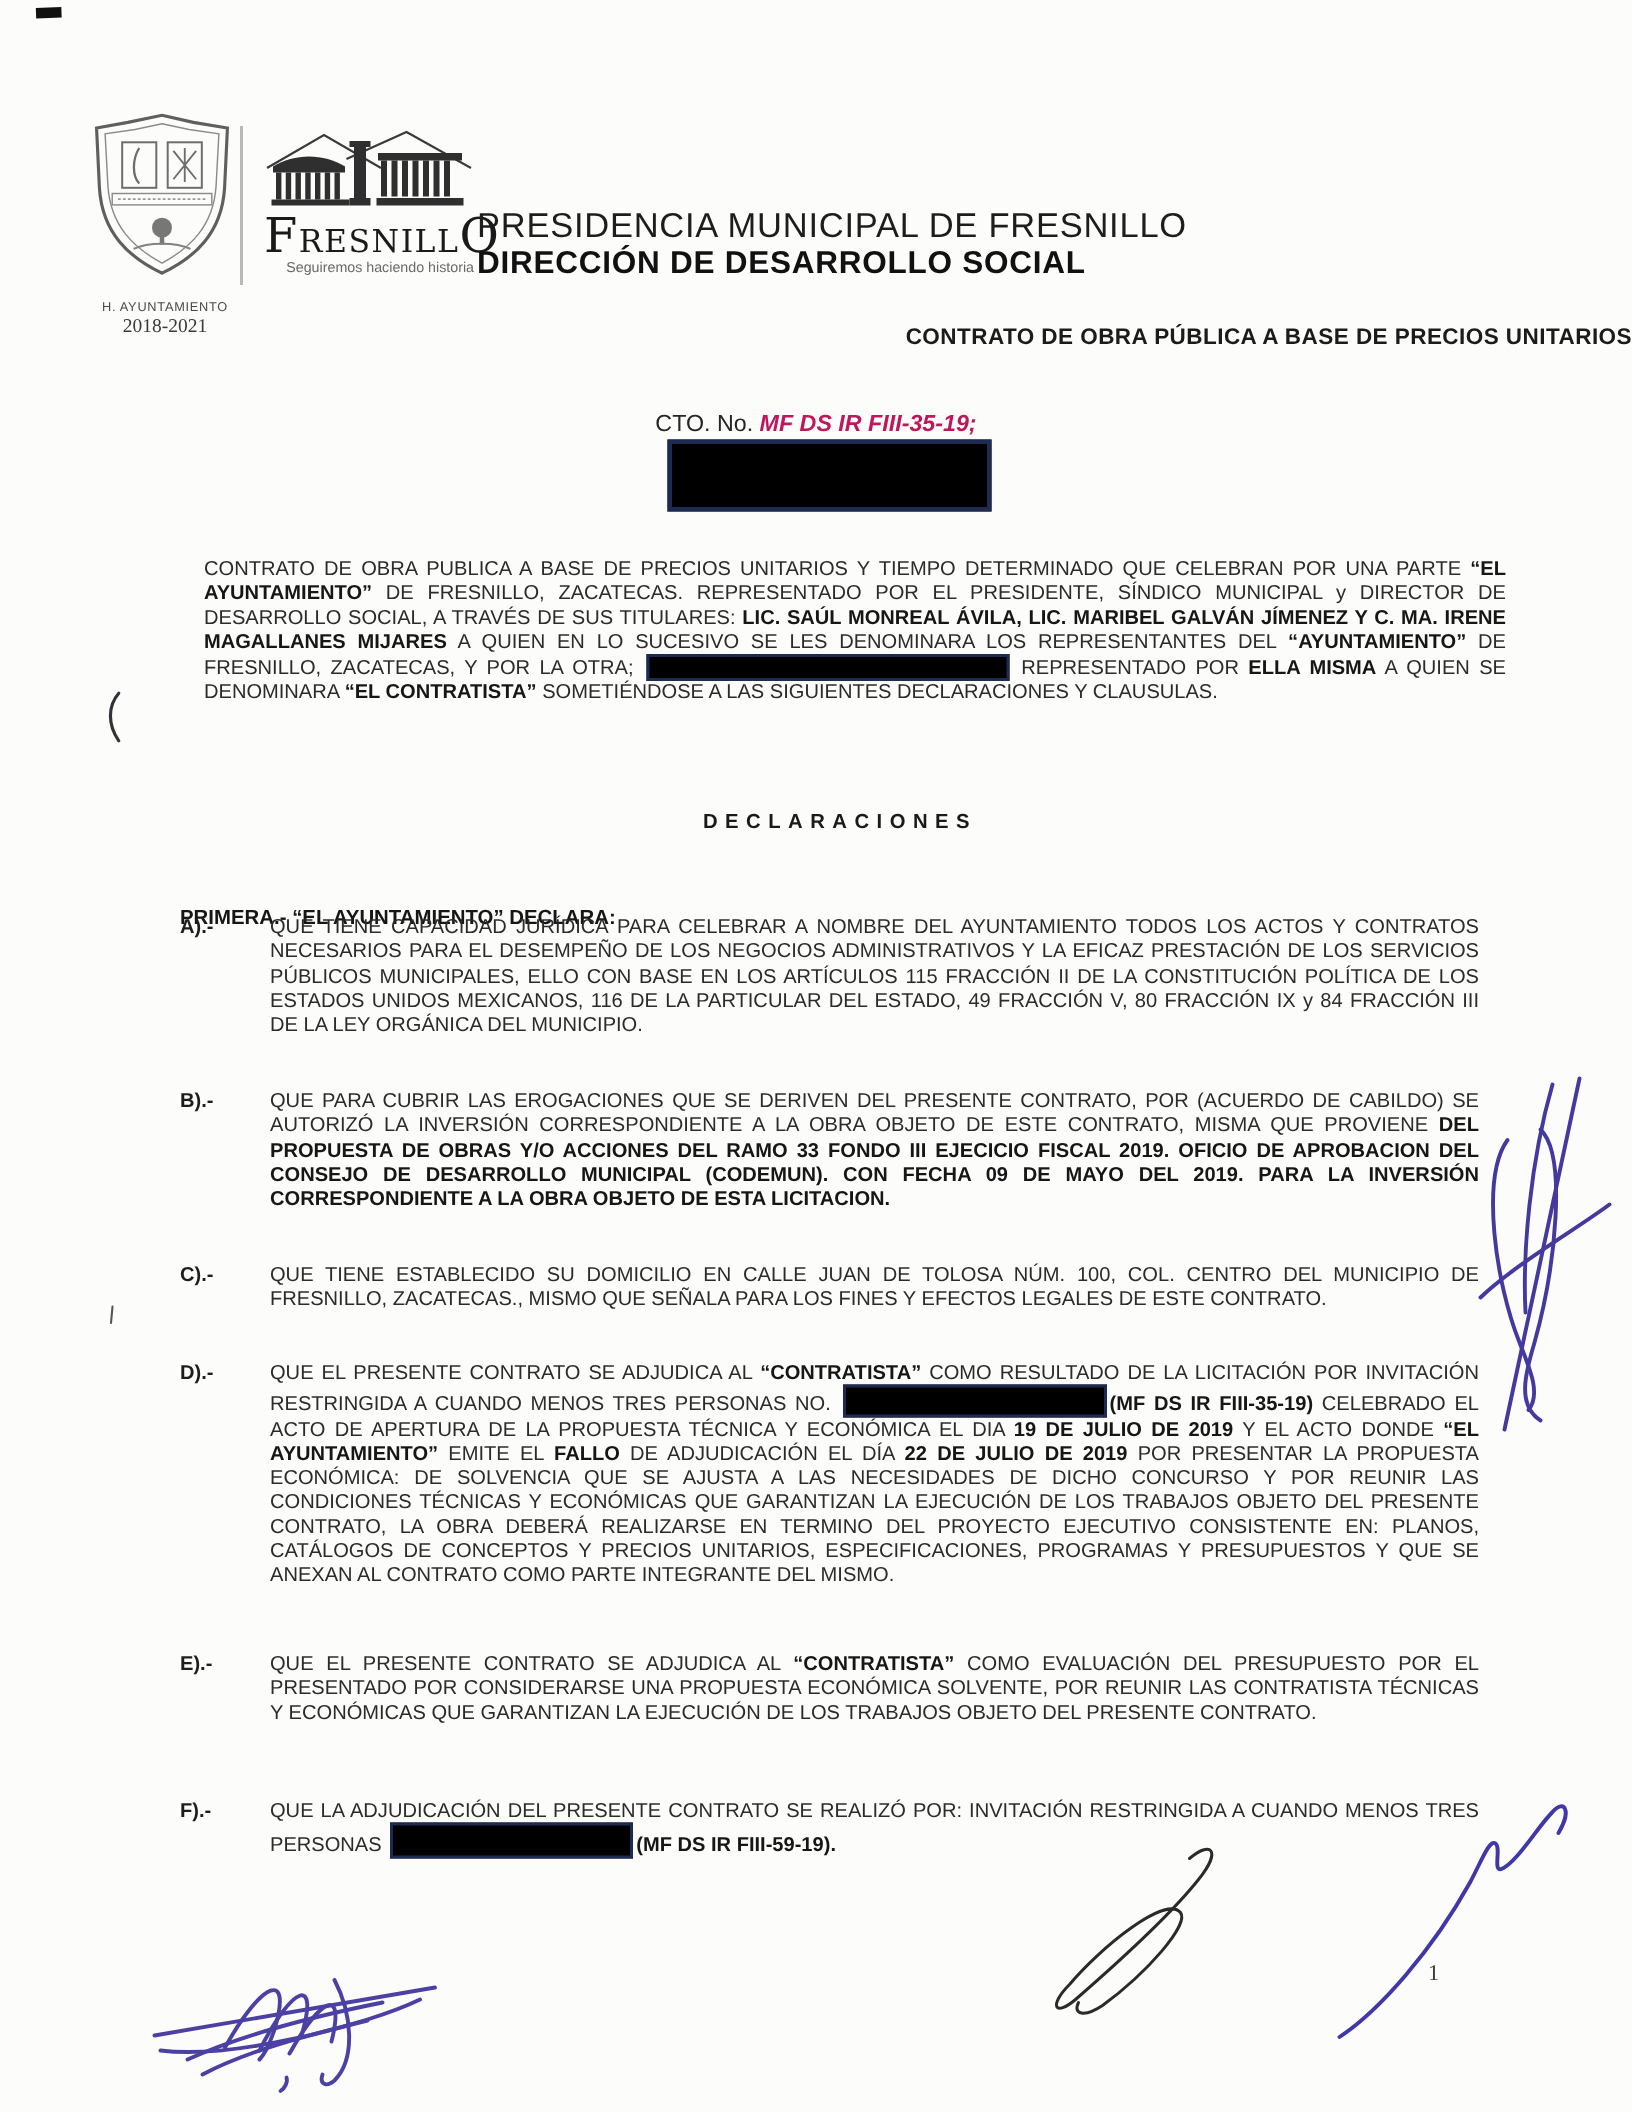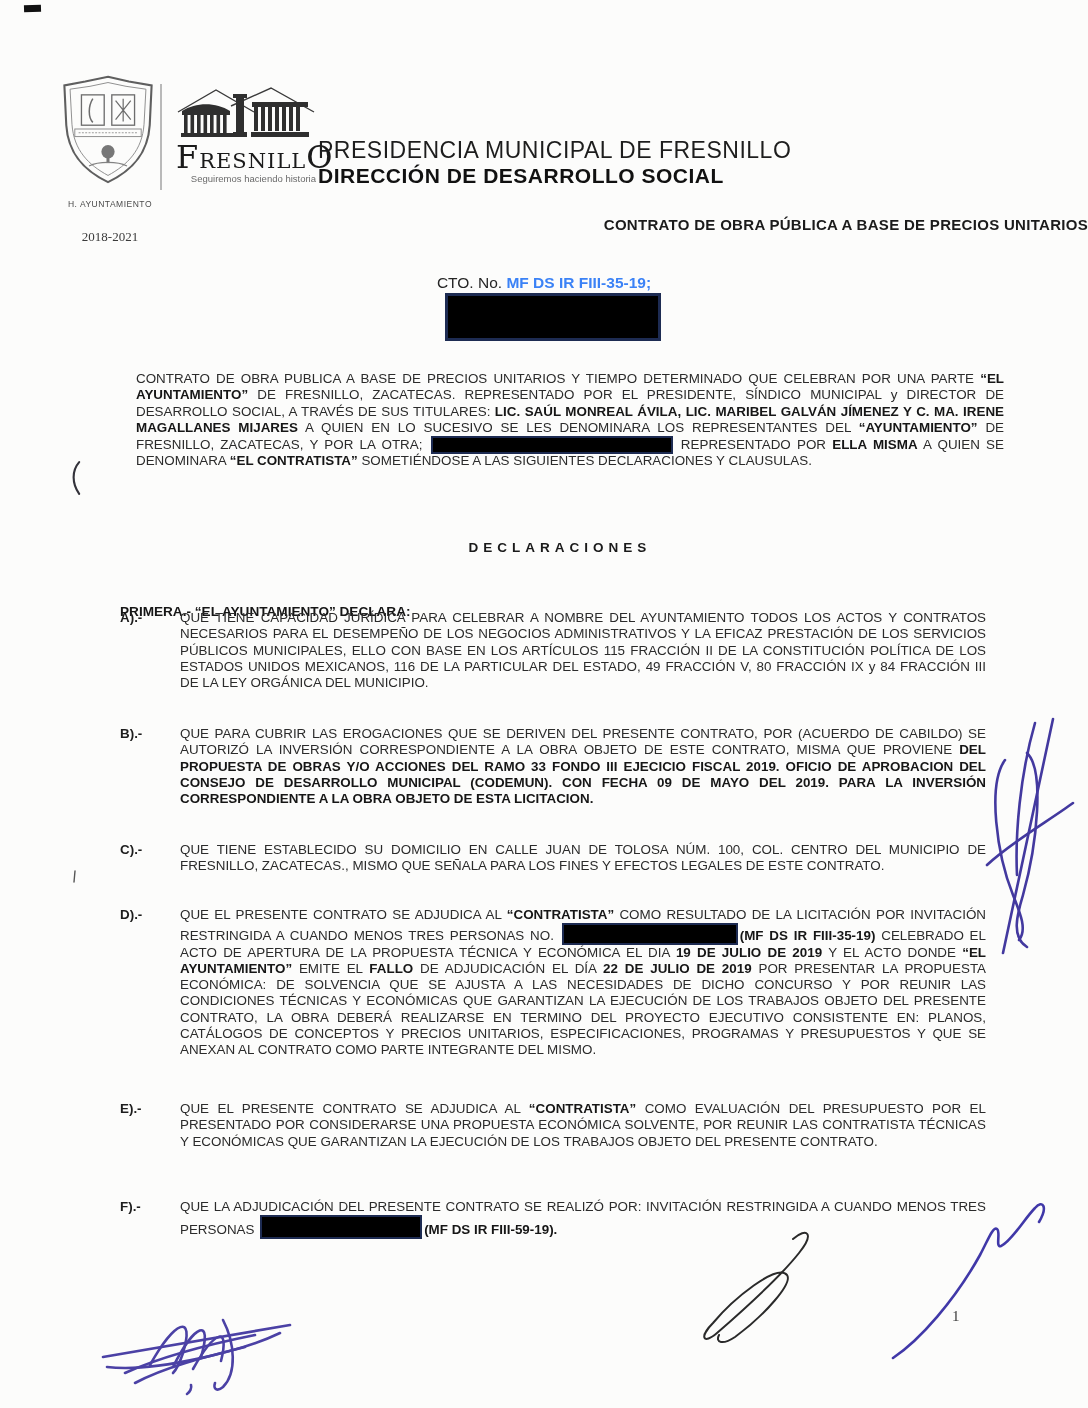--- a/index.html
+++ b/index.html
@@ -2,31 +2,31 @@
 <html><head>
 <meta charset="utf-8">
 <style>
   html,body{margin:0;padding:0;}
   body{background:#e8e8e8;font-family:"Liberation Sans",sans-serif;}
   .page{position:relative;width:1088px;height:1408px;margin:0 auto;background:#fcfcfb;overflow:hidden;color:#2e2e2e;}
   .abs{position:absolute;}
   
   .shield-wrap{left:60px;top:74px;width:100px;text-align:center;}
   .shield-cap1{font-size:8.5px;color:#4a4a4a;letter-spacing:.5px;margin-top:15px;}
-  .shield-cap2{font-size:13px;color:#3a3a3a;font-family:"Liberation Serif",serif;margin-top:20px;}
+  .shield-cap2{font-size:13px;color:#3a3a3a;font-family:"Liberation Serif",serif;}
   .hdr-divider{left:160px;top:84px;width:2px;height:106px;background:#b9b9b9;}
   .logo-wrap{left:176px;top:86px;width:140px;text-align:right;}
   .logo-word{font-family:"DejaVu Serif",serif;color:#1a1a1a;font-size:21px;letter-spacing:1px;line-height:30px;white-space:nowrap;}
   .logo-word .big{font-size:32px;}
   .logo-tag{font-size:9.5px;color:#6a6a6a;margin-top:-3px;}
   .office1{left:318px;top:137px;font-size:23px;color:#1d1d1d;letter-spacing:.5px;white-space:nowrap;}
   .office2{left:318px;top:164px;font-size:21px;color:#111;font-weight:bold;letter-spacing:.5px;white-space:nowrap;}
   .doc-title{left:0;top:216px;width:1088px;text-align:right;font-size:15px;font-weight:bold;color:#1b1b1b;letter-spacing:.3px;}
   .cto-line{left:0;top:274px;width:1088px;text-align:center;font-size:15.5px;color:#262626;}
-  .cto-line .b{font-weight:bold;color:#3b82f6;}
+  .cto-line .b{font-weight:bold;color:#be185d;font-style:italic;}
   .redaction-main{left:445px;top:293px;width:210px;height:42px;background:#000;border:3px solid #1d2b52;}
   
   .para{font-size:13.4px;line-height:16.3px;text-align:justify;color:#2b2b2b;}
   .para .b{font-weight:bold;color:#161616;}
   .intro{left:136px;top:371px;width:868px;}
   .decl-head{left:16px;top:540px;width:1088px;text-align:center;font-size:13.5px;font-weight:bold;letter-spacing:5px;color:#1a1a1a;}
   .primera{left:120px;top:576px;font-size:13.6px;font-weight:bold;color:#161616;margin-top:28px;}
   .decl-item{left:120px;width:866px;display:flex;}
   .decl-label{width:60px;flex:none;font-size:13.4px;font-weight:bold;color:#1d1d1d;}
   .decl-text{flex:1;}

